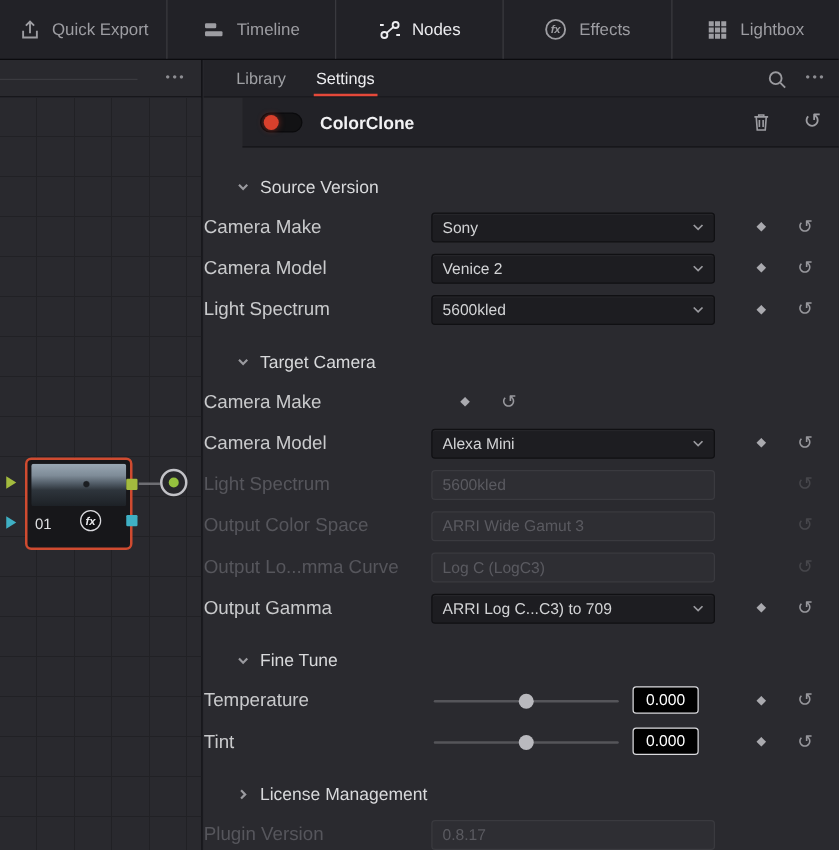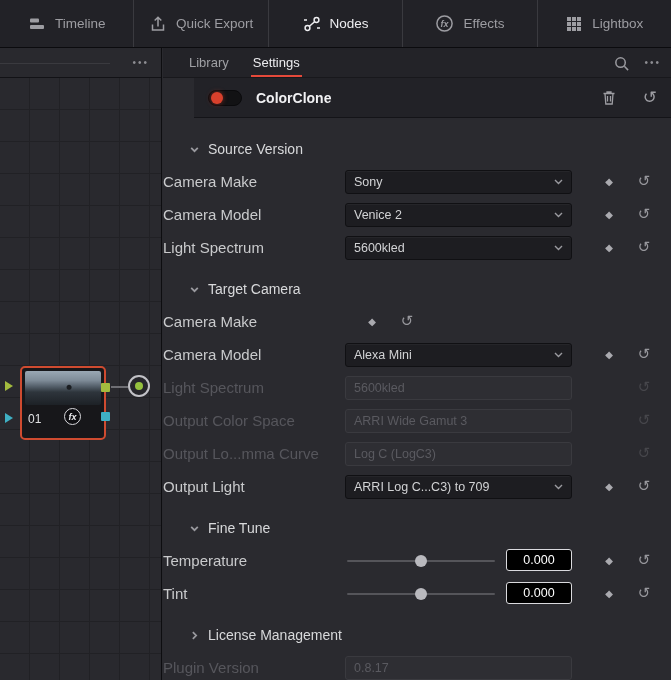--- a/index.html
+++ b/index.html
@@ -71,40 +71,40 @@
   .dropdown .dd-val { flex:1; white-space:nowrap; overflow:hidden; }
   .dropdown svg { flex:none; color:#9a9a9f; }
   .field-dis { width:227px; height:24px; background:#2e2e33; border:1px solid #3a3a3f; border-radius:3px; display:flex; align-items:center; padding:0 8px; color:#5a5a60; font-size:12.5px; }
   .key-diamond { margin-left:30px; width:14px; text-align:center; color:#aaaaaf; font-size:10px; font-family:"DejaVu Sans",sans-serif; line-height:1; }
   .row-reset { margin-left:20px; width:16px; text-align:center; color:#97979c; font-size:15px; font-family:"DejaVu Sans",sans-serif; line-height:1; }
   .row.disabled .row-reset { color:#46464b; }
 
   .slider { width:152px; height:24px; position:relative; }
   .slider .track { position:absolute; left:2px; right:2px; top:11px; height:2px; background:#55555a; border-radius:1px; }
   .slider .thumb { position:absolute; left:50%; top:6px; width:12px; height:12px; margin-left:-6px; border-radius:50%; background:#b9b9be; }
-  .valbox { margin-left:9px; width:66px; height:22px; background:#000; border:1px solid #dadade; border-radius:3px; color:#fff; font-size:12.5px; display:flex; align-items:center; justify-content:center; }
+  .valbox { margin-left:9px; width:53px; height:22px; background:#000; border:1px solid #dadade; border-radius:3px; color:#fff; font-size:12.5px; display:flex; align-items:center; justify-content:center; }
 </style>
 </head>
 <body>
 
 <div class="app">
 
   <div class="toolbar">
+    <div class="tb-item">
+      <svg width="18" height="18" viewBox="0 0 18 18" fill="none" stroke="currentColor" stroke-width="1.5">
+        <path d="M9 11.5 V2.5 M5.7 5.5 L9 2.2 L12.3 5.5 M3.5 9.5 V15 H14.5 V9.5"></path>
+      </svg>
+      <span>Quick Export</span>
+    </div>
     <div class="tb-item">
       <svg width="18" height="18" viewBox="0 0 18 18" fill="currentColor">
         <rect x="2" y="3.5" width="9" height="4" rx="1"></rect>
         <rect x="2" y="10" width="14" height="4" rx="1"></rect>
       </svg>
       <span>Timeline</span>
-    </div>
-    <div class="tb-item">
-      <svg width="18" height="18" viewBox="0 0 18 18" fill="none" stroke="currentColor" stroke-width="1.5">
-        <path d="M9 11.5 V2.5 M5.7 5.5 L9 2.2 L12.3 5.5 M3.5 9.5 V15 H14.5 V9.5"></path>
-      </svg>
-      <span>Quick Export</span>
     </div>
     <div class="tb-item active">
       <svg width="18" height="18" viewBox="0 0 18 18" fill="none" stroke="currentColor" stroke-width="1.5">
         <circle cx="4.5" cy="13" r="2.4"></circle>
         <circle cx="13.5" cy="5" r="2.4"></circle>
         <path d="M6.4 11.3 L11.6 6.7 M1 5 H4 M14 13 H17"></path>
       </svg>
       <span>Nodes</span>
     </div>
     <div class="tb-item">
@@ -298,21 +298,21 @@
         <div class="ctrl">
           <div class="field-dis">
             <span>Log C (LogC3)</span>
           </div>
         </div>
         <div class="key-diamond"></div>
         <div class="row-reset">↺</div>
       </div>
 
       <div class="row">
-        <div class="row-label">Output Light</div>
+        <div class="row-label">Output Gamma</div>
         <div class="ctrl">
           <div class="dropdown">
             <span class="dd-val">ARRI Log C...C3) to 709</span>
             <svg width="9" height="6" viewBox="0 0 9 6" fill="none" stroke="currentColor" stroke-width="1.4">
                 <path d="M1 1 L4.5 4.5 L8 1"></path>
               </svg>
           </div>
         </div>
         <div class="key-diamond">◆</div>
         <div class="row-reset">↺</div>

